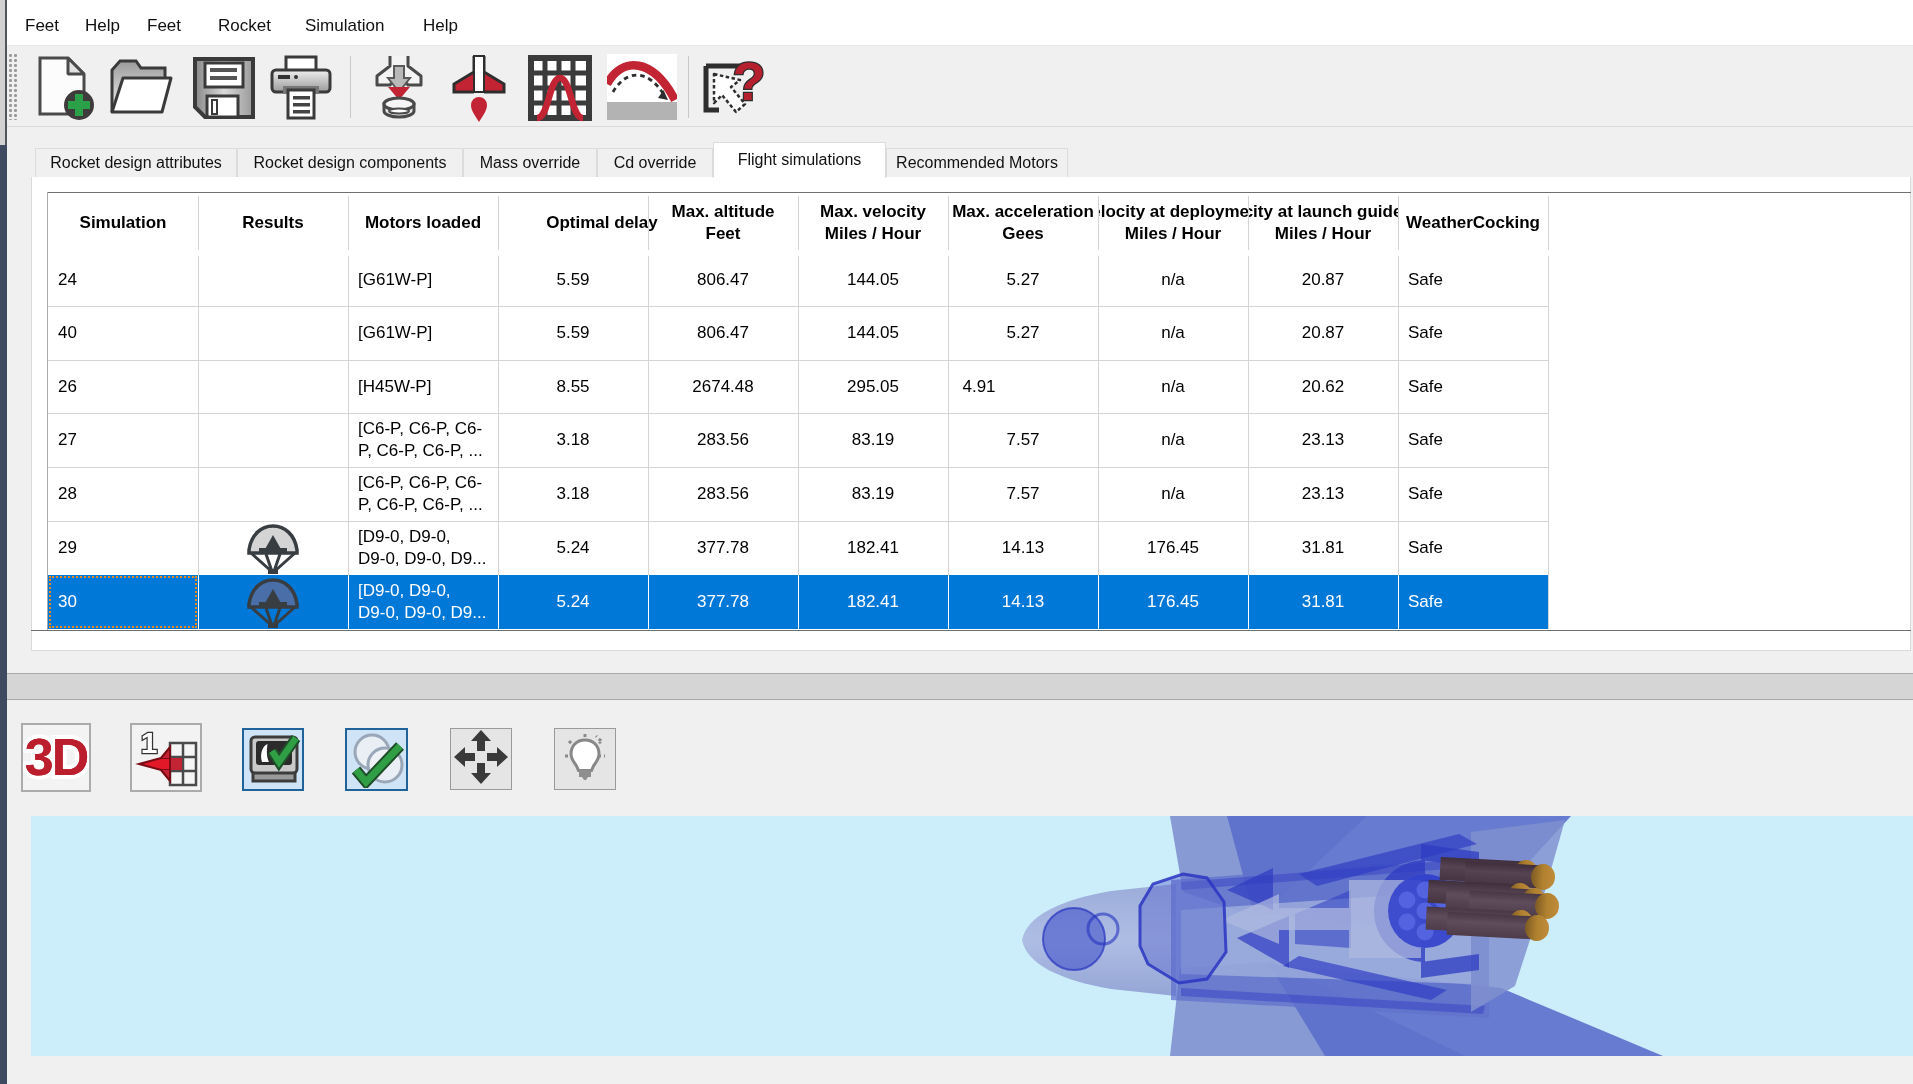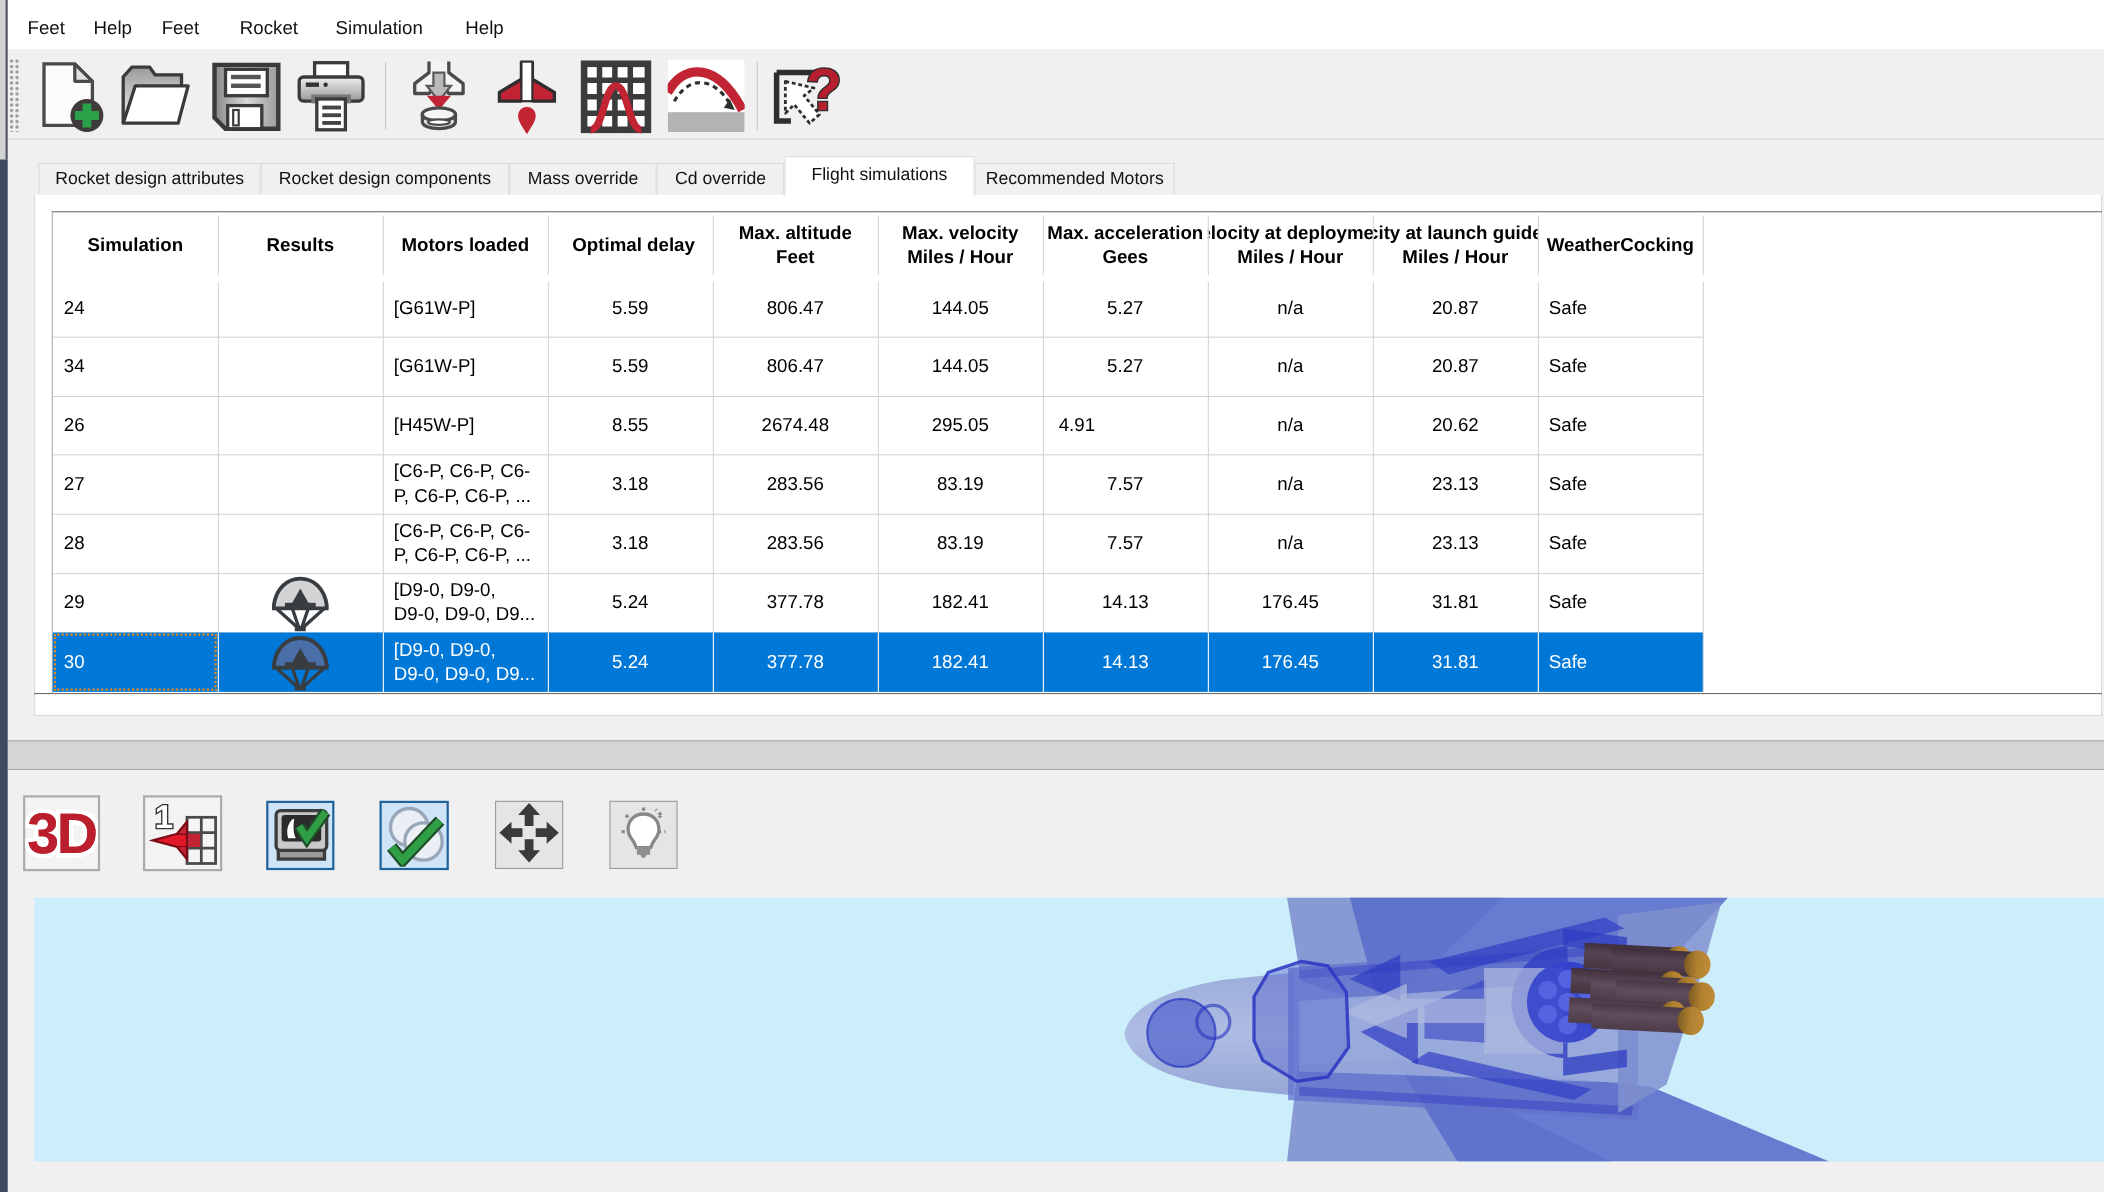--- a/index.html
+++ b/index.html
@@ -131,21 +131,21 @@
     <div class="tab" style="left:597px;width:116px">Cd override</div>
     <div class="tab active" style="left:713px;width:173px">Flight simulations</div>
     <div class="tab" style="left:886px;width:182px">Recommended Motors</div>
   </div>
 <div id="panel"></div>
 <div id="gridtop"></div>
 <div id="gridleft"></div>
 <div class="hc" style="left:48px;width:150px">Simulation</div>
 <div class="hc" style="left:198px;width:150px">Results</div>
 <div class="hc" style="left:348px;width:150px">Motors loaded</div>
-<div class="hc" style="left:501px;width:150px">Optimal delay</div>
+<div class="hc" style="left:527px;width:150px">Optimal delay</div>
 <div class="hc" style="left:648px;width:150px">Max. altitude<br>Feet</div>
 <div class="hc" style="left:798px;width:150px">Max. velocity<br>Miles / Hour</div>
 <div class="hc" style="left:948px;width:150px">Max. acceleration<br>Gees</div>
 <div class="hc" style="left:1098px;width:150px">Velocity at deployment<br>Miles / Hour</div>
 <div class="hc" style="left:1248px;width:150px">Velocity at launch guide dep<br>Miles / Hour</div>
 <div class="hc" style="left:1398px;width:150px">WeatherCocking</div>
 <div class="vl" style="left:198px;top:196px;height:54px"></div>
 <div class="vl" style="left:198px;top:256px;height:373px"></div>
 <div class="vl" style="left:348px;top:196px;height:54px"></div>
 <div class="vl" style="left:348px;top:256px;height:373px"></div>
@@ -176,21 +176,21 @@
 <div class="c cl" style="left:348px;width:150px;line-height:22px">[G61W-P]</div>
 <div class="c cc" style="left:498px;width:150px">5.59</div>
 <div class="c cc" style="left:648px;width:150px">806.47</div>
 <div class="c cc" style="left:798px;width:150px">144.05</div>
 <div class="c cc" style="left:948px;width:150px">5.27</div>
 <div class="c cc" style="left:1098px;width:150px">n/a</div>
 <div class="c cc" style="left:1248px;width:150px">20.87</div>
 <div class="c cl" style="left:1398px;width:150px">Safe</div>
 </div>
 <div class="row" style="top:306px;height:54px">
-<div class="c cl" style="left:48px;width:150px">34</div>
+<div class="c cl" style="left:48px;width:150px">40</div>
 <div class="c cl" style="left:348px;width:150px;line-height:22px">[G61W-P]</div>
 <div class="c cc" style="left:498px;width:150px">5.59</div>
 <div class="c cc" style="left:648px;width:150px">806.47</div>
 <div class="c cc" style="left:798px;width:150px">144.05</div>
 <div class="c cc" style="left:948px;width:150px">5.27</div>
 <div class="c cc" style="left:1098px;width:150px">n/a</div>
 <div class="c cc" style="left:1248px;width:150px">20.87</div>
 <div class="c cl" style="left:1398px;width:150px">Safe</div>
 </div>
 <div class="row" style="top:360px;height:53px">

